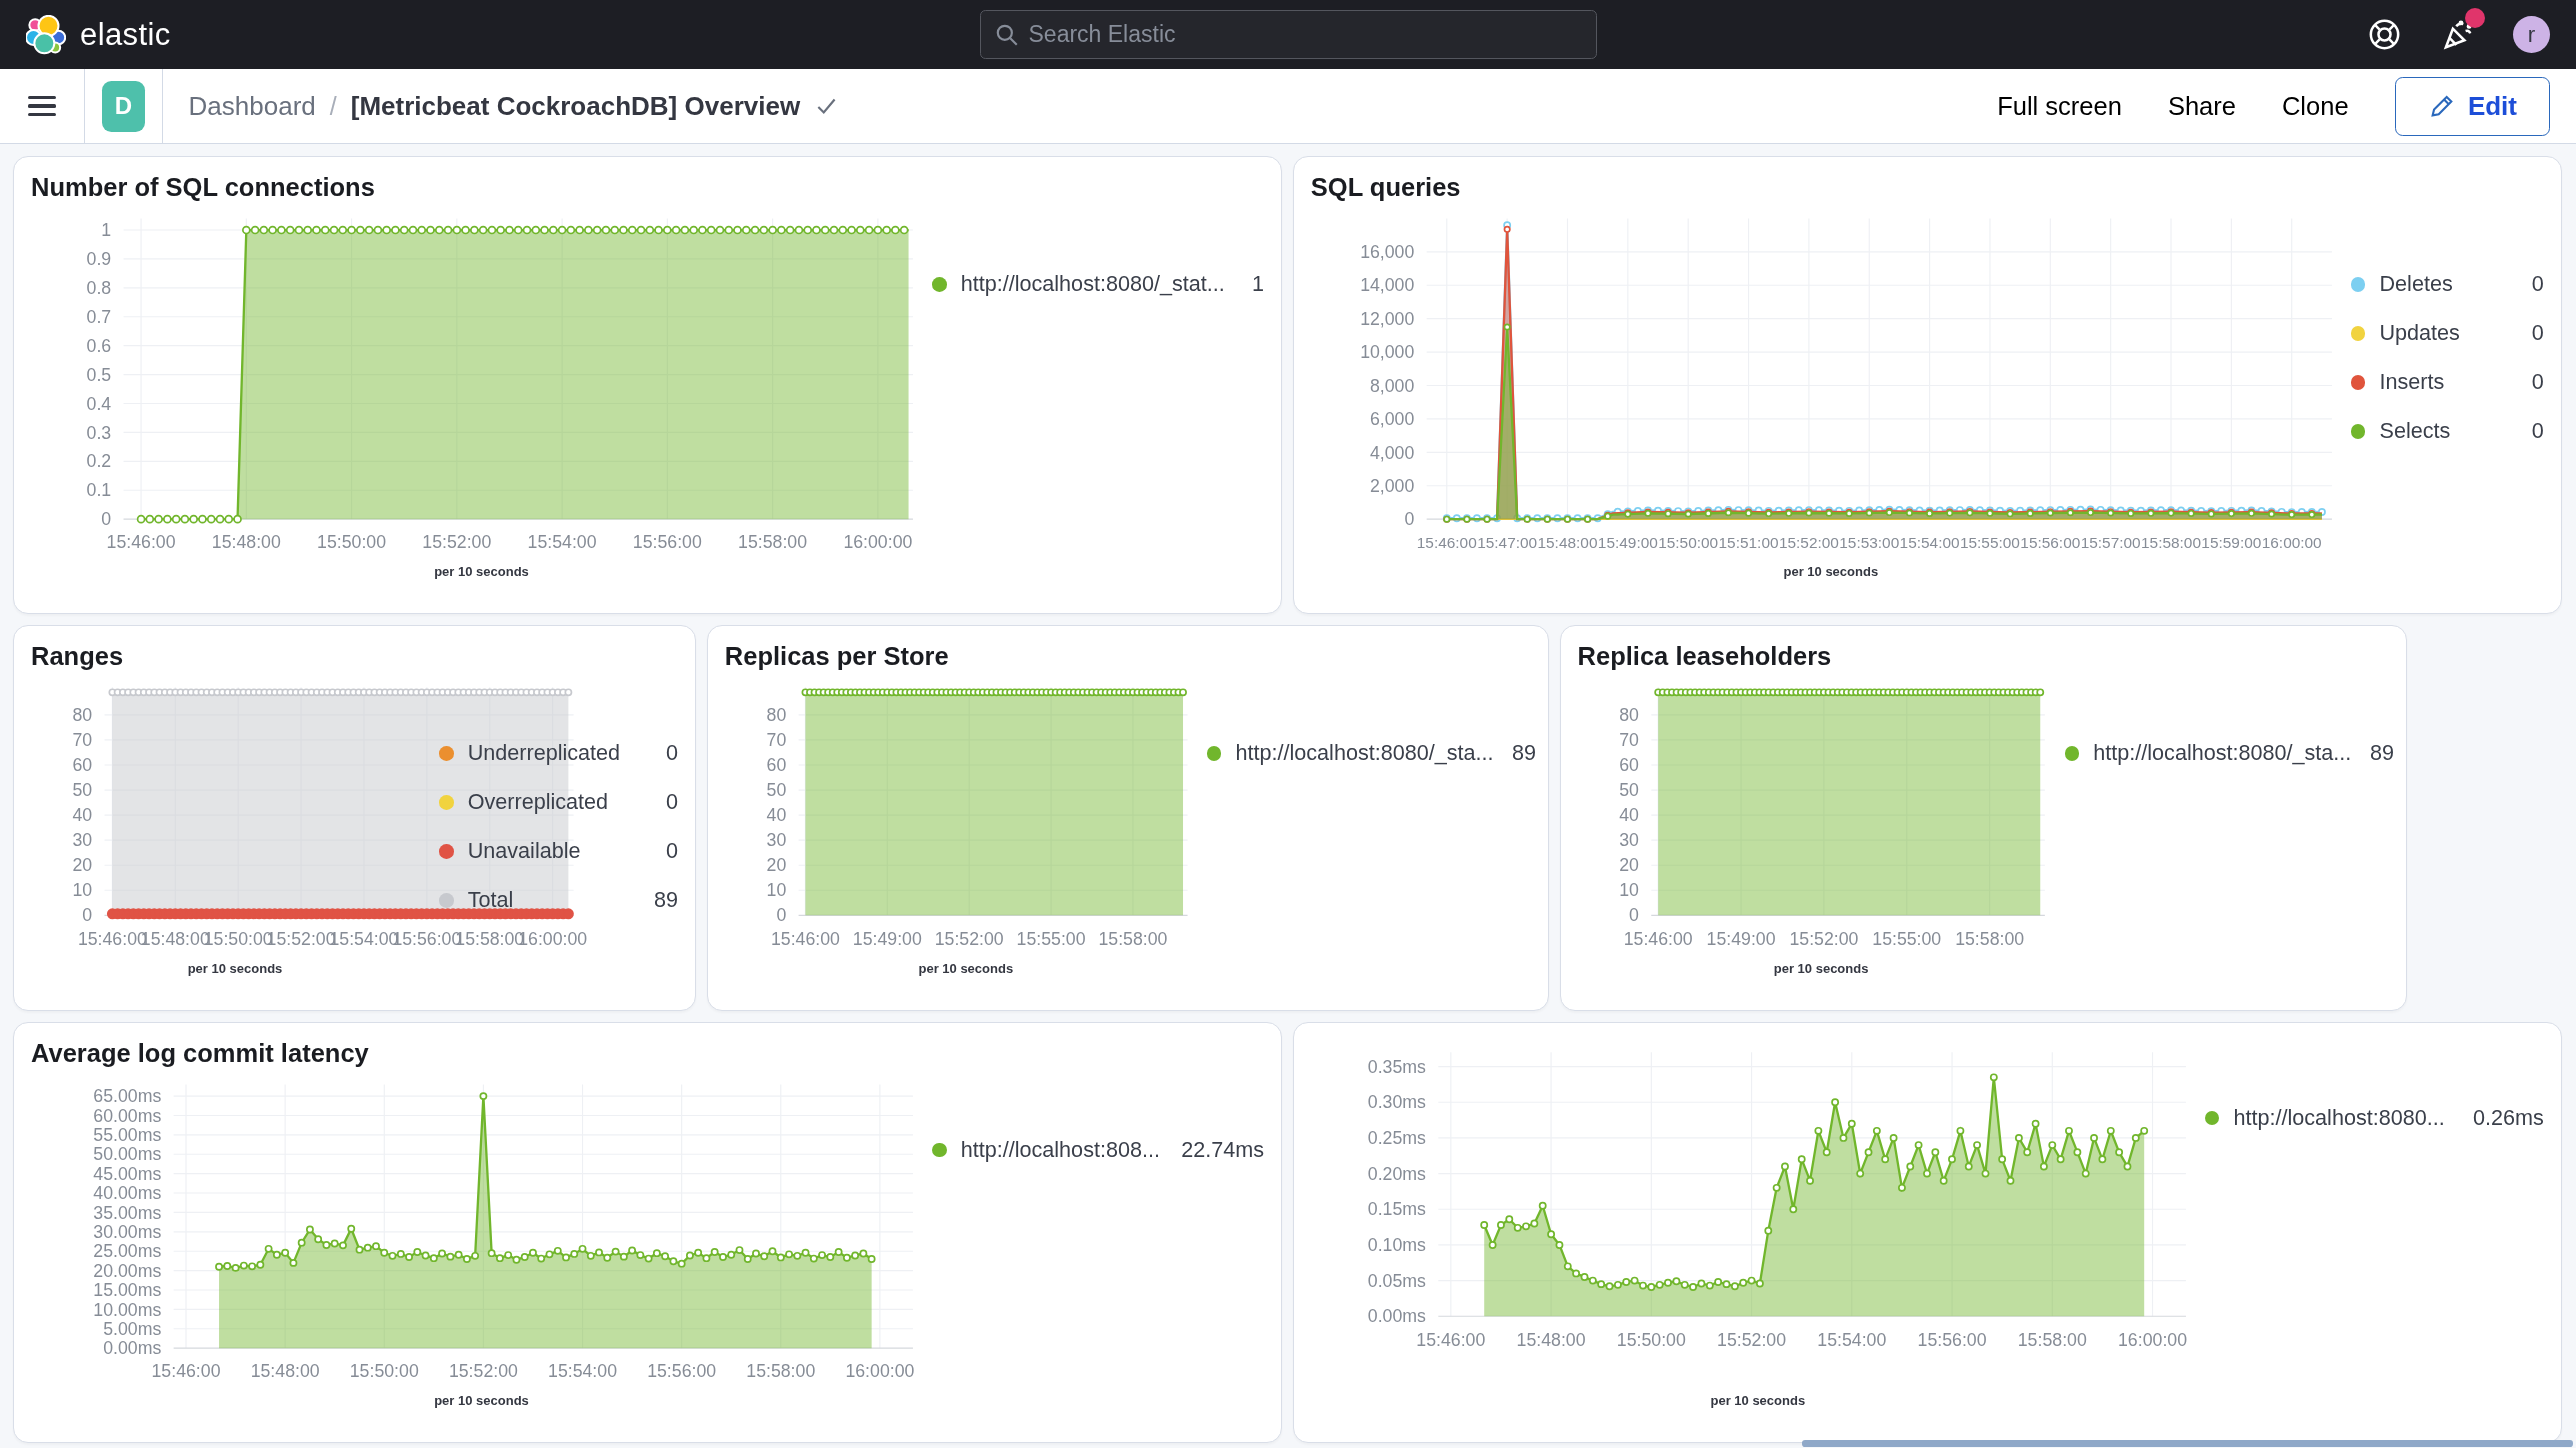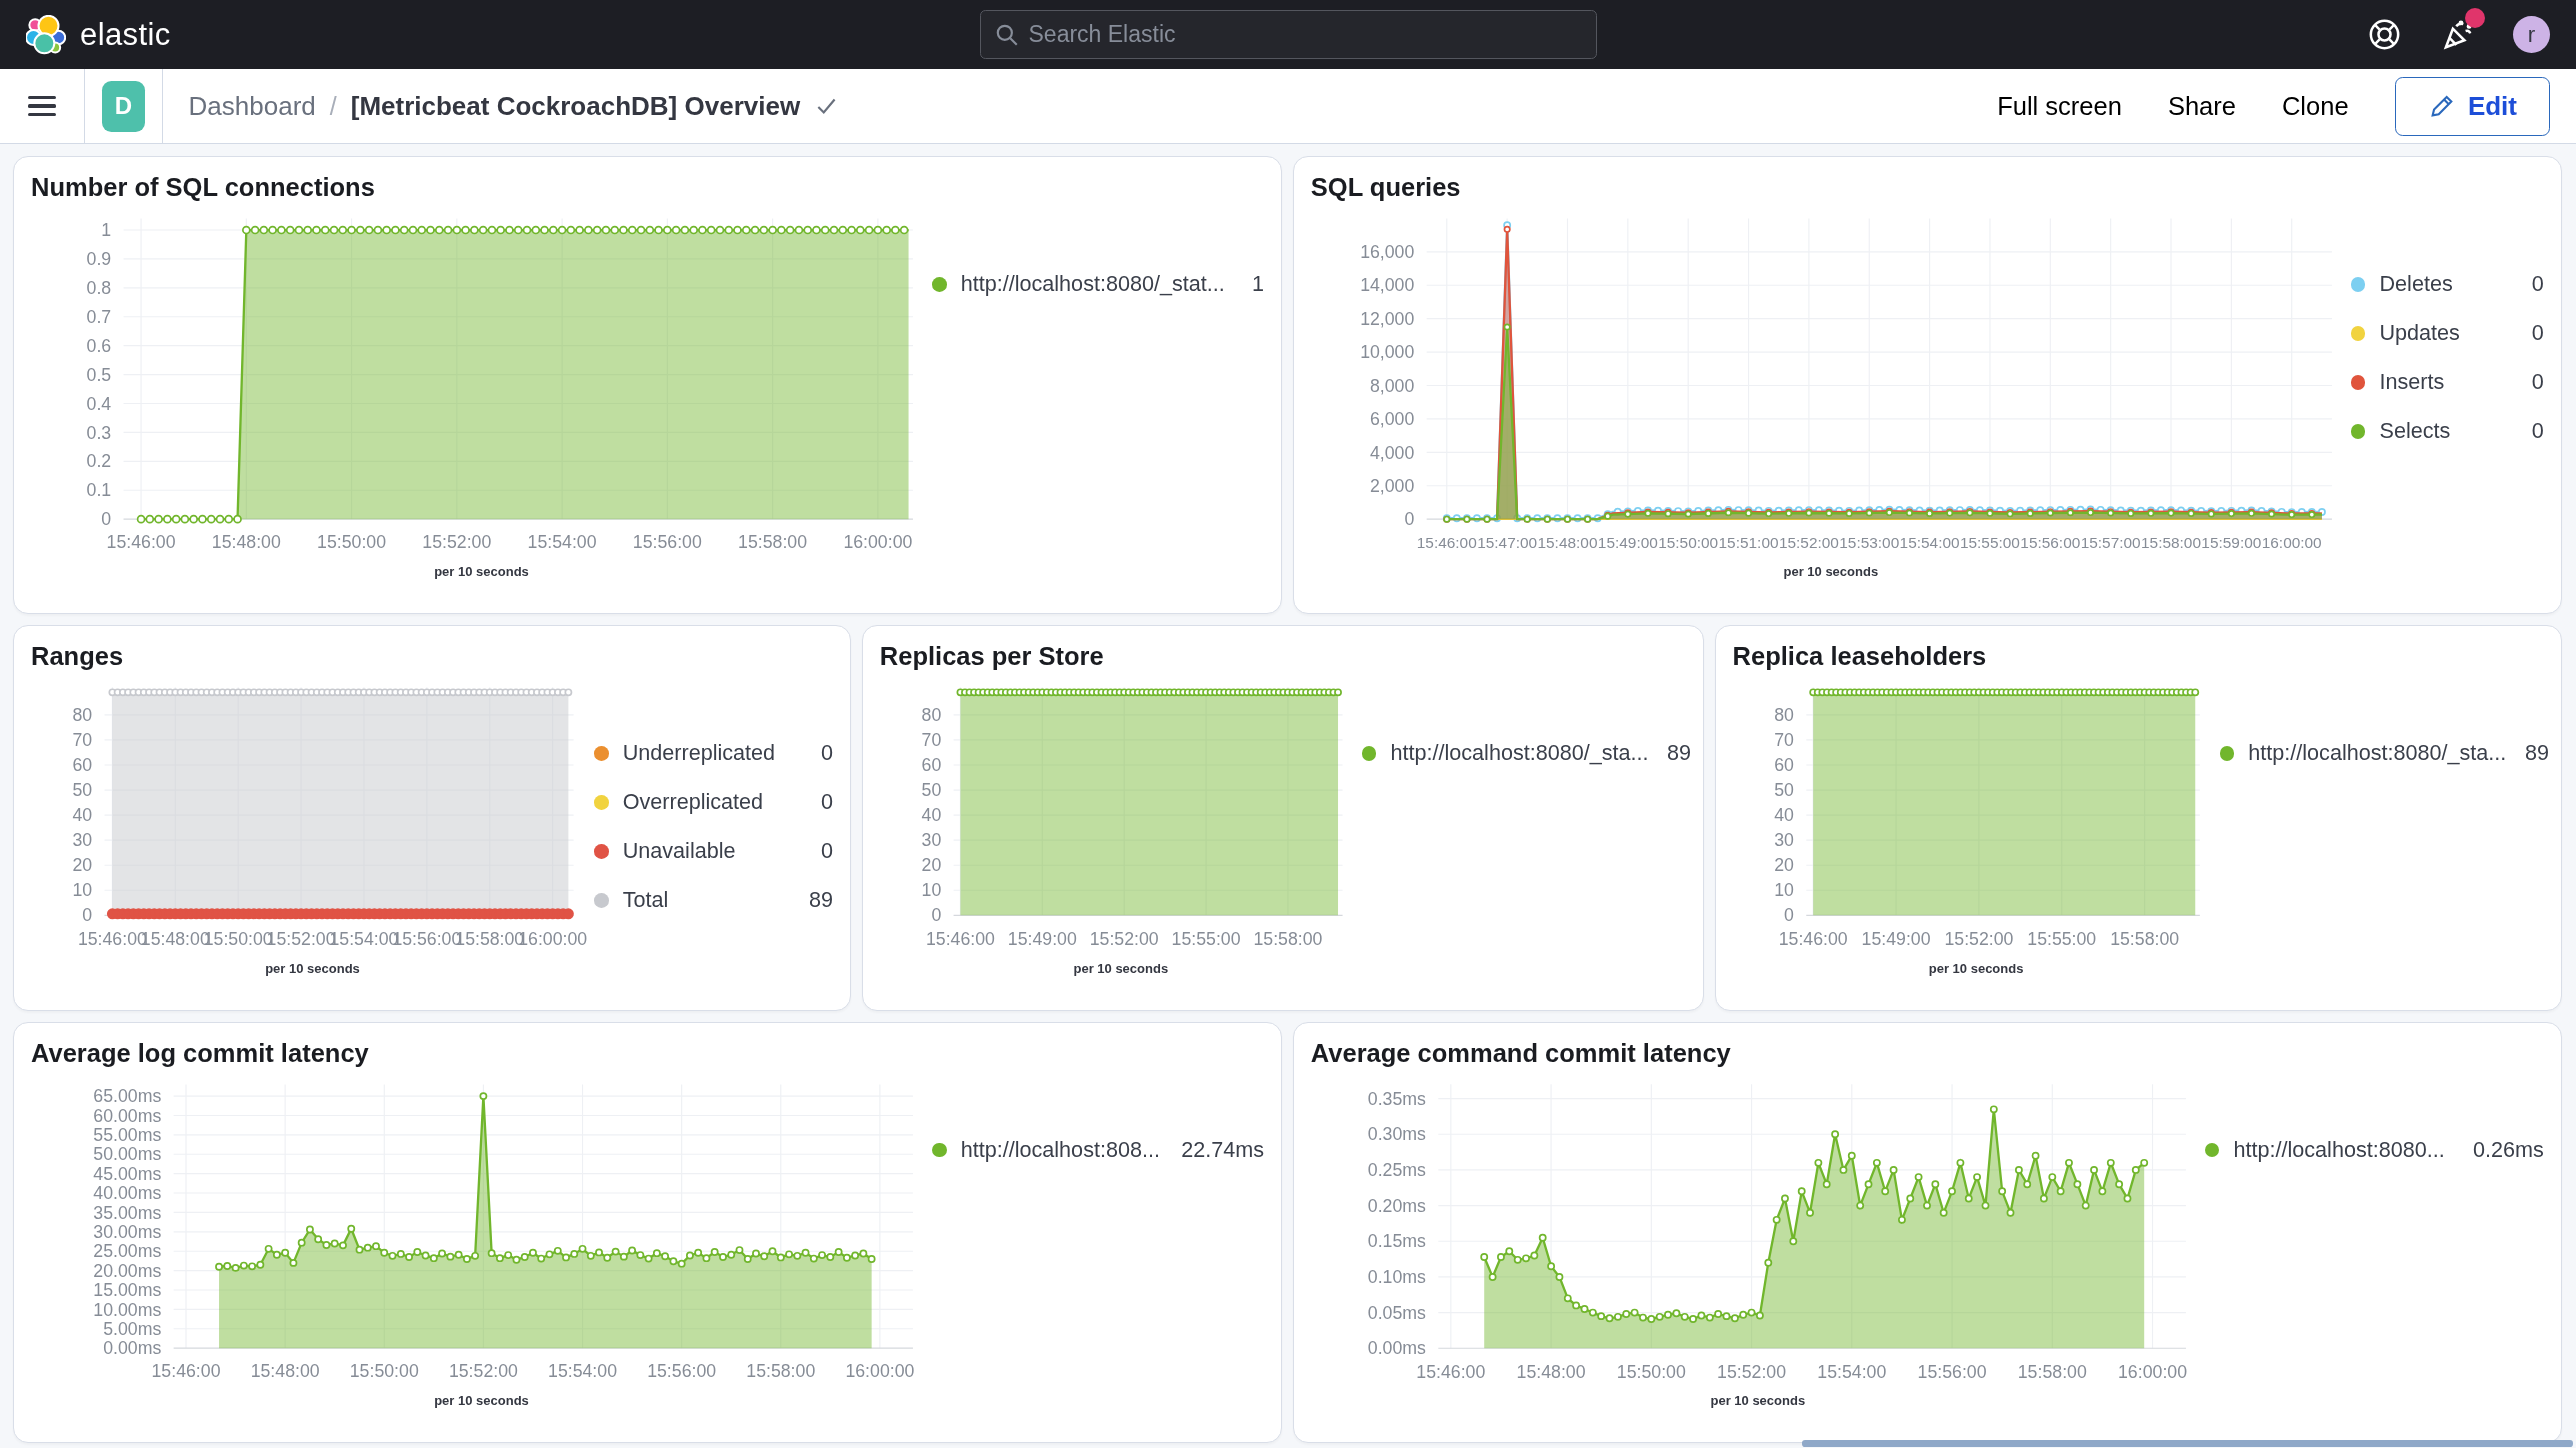--- a/index.html
+++ b/index.html
@@ -553,21 +553,21 @@
               <span class="lg-dot" style="background: rgb(113, 182, 44);"></span>
               <span class="lg-label">Selects</span>
               <span class="lg-val">0</span>
             </div>
           </div>
       </div>
     </div>
   </div>
 
   <div class="row">
-    <div class="panel" style="width:838px;height:386px">
+    <div class="panel" style="width:683px;height:386px">
       <div class="panel-title">Ranges</div>
       <div class="chart-body">
         <div class="plot-col">
           <div class="plot"><svg width="563" height="285" viewBox="0 0 730 370">
                 <line x1="105.20670391061452" x2="105.20670391061452" y1="16" y2="312" stroke="#eef0f4" stroke-width="1.5"></line>
                 <text x="105.20670391061452" y="350" text-anchor="middle" fill="#868c96" font-size="23">15:46:00</text>
                 <line x1="186.86033519553075" x2="186.86033519553075" y1="16" y2="312" stroke="#eef0f4" stroke-width="1.5"></line>
                 <text x="186.86033519553075" y="350" text-anchor="middle" fill="#868c96" font-size="23">15:48:00</text>
                 <line x1="268.5139664804469" x2="268.5139664804469" y1="16" y2="312" stroke="#eef0f4" stroke-width="1.5"></line>
                 <text x="268.5139664804469" y="350" text-anchor="middle" fill="#868c96" font-size="23">15:50:00</text>
@@ -1209,21 +1209,20 @@
         <div class="legend" style="width:332px">
             <div class="lg-item">
               <span class="lg-dot" style="background: rgb(113, 182, 44);"></span>
               <span class="lg-label">http://localhost:808...</span>
               <span class="lg-val">22.74ms</span>
             </div>
           </div>
       </div>
     </div>
     <div class="panel" style="width:1269px;height:421px">
-      <div class="panel-title">Average command commit latency</div>
       <div class="chart-body">
         <div class="plot-col">
           <div class="plot"><svg width="895" height="321" viewBox="0 0 1160 416">
                 <line x1="181.24022346368716" x2="181.24022346368716" y1="16" y2="358" stroke="#eef0f4" stroke-width="1.5"></line>
                 <text x="181.24022346368716" y="396" text-anchor="middle" fill="#868c96" font-size="23">15:46:00</text>
                 <line x1="311.1620111731844" x2="311.1620111731844" y1="16" y2="358" stroke="#eef0f4" stroke-width="1.5"></line>
                 <text x="311.1620111731844" y="396" text-anchor="middle" fill="#868c96" font-size="23">15:48:00</text>
                 <line x1="441.08379888268155" x2="441.08379888268155" y1="16" y2="358" stroke="#eef0f4" stroke-width="1.5"></line>
                 <text x="441.08379888268155" y="396" text-anchor="middle" fill="#868c96" font-size="23">15:50:00</text>
                 <line x1="571.0055865921788" x2="571.0055865921788" y1="16" y2="358" stroke="#eef0f4" stroke-width="1.5"></line>

